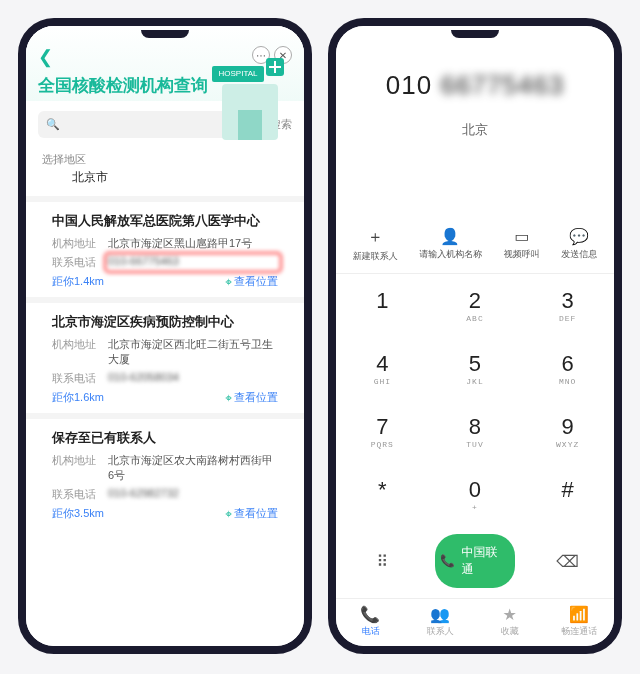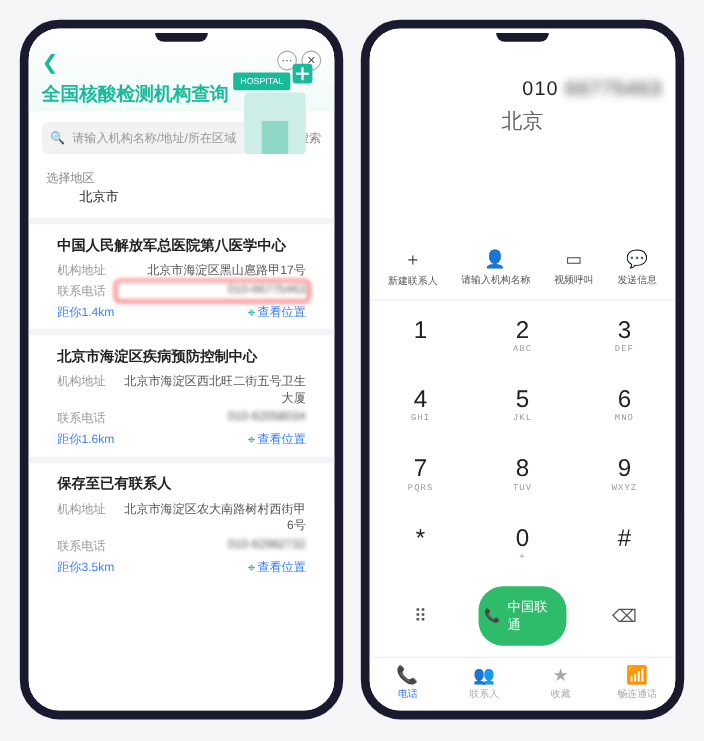--- a/index.html
+++ b/index.html
@@ -83,38 +83,38 @@
   }
   .search-btn { color:#888; font-size:11px; align-self:center; }
   .region { padding:6px 16px 10px; }
   .region .lbl { color:#888; font-size:11px; }
   .region .val { color:#222; font-size:12px; margin-top:2px;margin-left:30px; }
 
   .inst { border-top:6px solid #f4f4f4; padding:10px 26px 8px; }
   .inst-name { font-size:13px; font-weight:600; color:#222; margin-bottom:6px; }
   .row { display:flex; justify-content:space-between; font-size:11px; margin-bottom:4px; }
   .row .k { color:#999; width:56px; flex-shrink:0; }
-  .row .v { color:#555; text-align:right; flex:1; }
+  .row .v { color:#555; text-align:left; flex:1; }
   .phone-blur { color:#3b82f6; filter:blur(2px); }
   .phone-emph { position:relative; }
   .phone-emph::after {
     content:""; position:absolute; left:-4px; top:-3px; right:-4px; bottom:-3px;
     border:2px solid #f33; border-radius:5px;
   }
   .inst-foot { display:flex; justify-content:space-between; font-size:11px; margin-top:4px; }
   .dist { color:#3b82f6; }
   .loc { color:#3b82f6; display:flex; align-items:center; gap:2px; }
   .loc-icon { color:#19b99a; font-size:12px; }
 
   
   .right-screen { flex:1; display:flex; flex-direction:column; background:#fff; }
   .dialed { text-align:center; padding:44px 12px 8px; }
-  .dialed-num { font-size:18px; color:#222; letter-spacing:1px;text-align:right; }
+  .dialed-num { font-size:26px; color:#222; letter-spacing:1px; }
   .dialed-num .blur { filter:blur(4px); }
-  .dialed-city { font-size:19px; color:#666; margin-top:6px; }
+  .dialed-city { font-size:13px; color:#666; margin-top:20px; }
 
   .actions-row {
     display:flex; justify-content:space-around; padding:8px 6px 10px;
     border-bottom:1px solid #eee; margin-top:auto;
   }
   .act { text-align:center; color:#555; font-size:9px; }
   .act .ico { font-size:16px; color:#444; margin-bottom:2px; display:block; }
 
   .keypad {
     display:grid; grid-template-columns:repeat(3,1fr);
@@ -160,21 +160,20 @@
         <div class="cross"></div>
         <div class="sign">HOSPITAL</div>
         <div class="bldg"></div>
         <div class="door"></div>
       </div>
     </div>
 
     <div class="search-row">
       <div class="search-box">
         <span>🔍</span>
-        <span>请输入机构名称/地址/所在区域</span>
       </div>
       <span class="search-btn">搜索</span>
     </div>
 
     <div class="region">
       <div class="lbl">选择地区</div>
       <div class="val">北京市</div>
     </div>
 
     <div id="inst-list">

